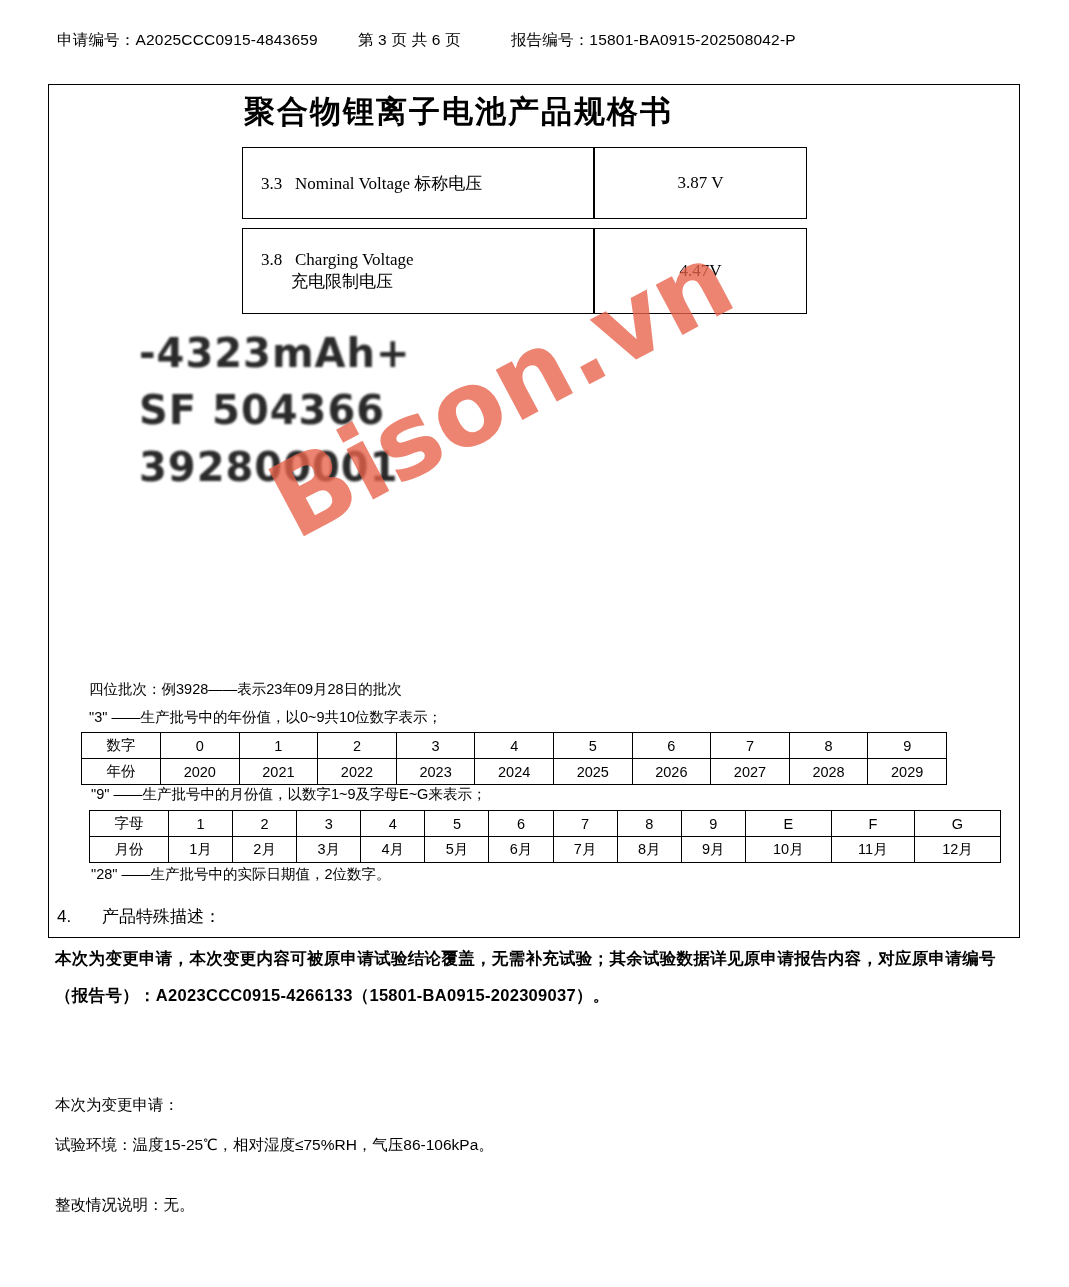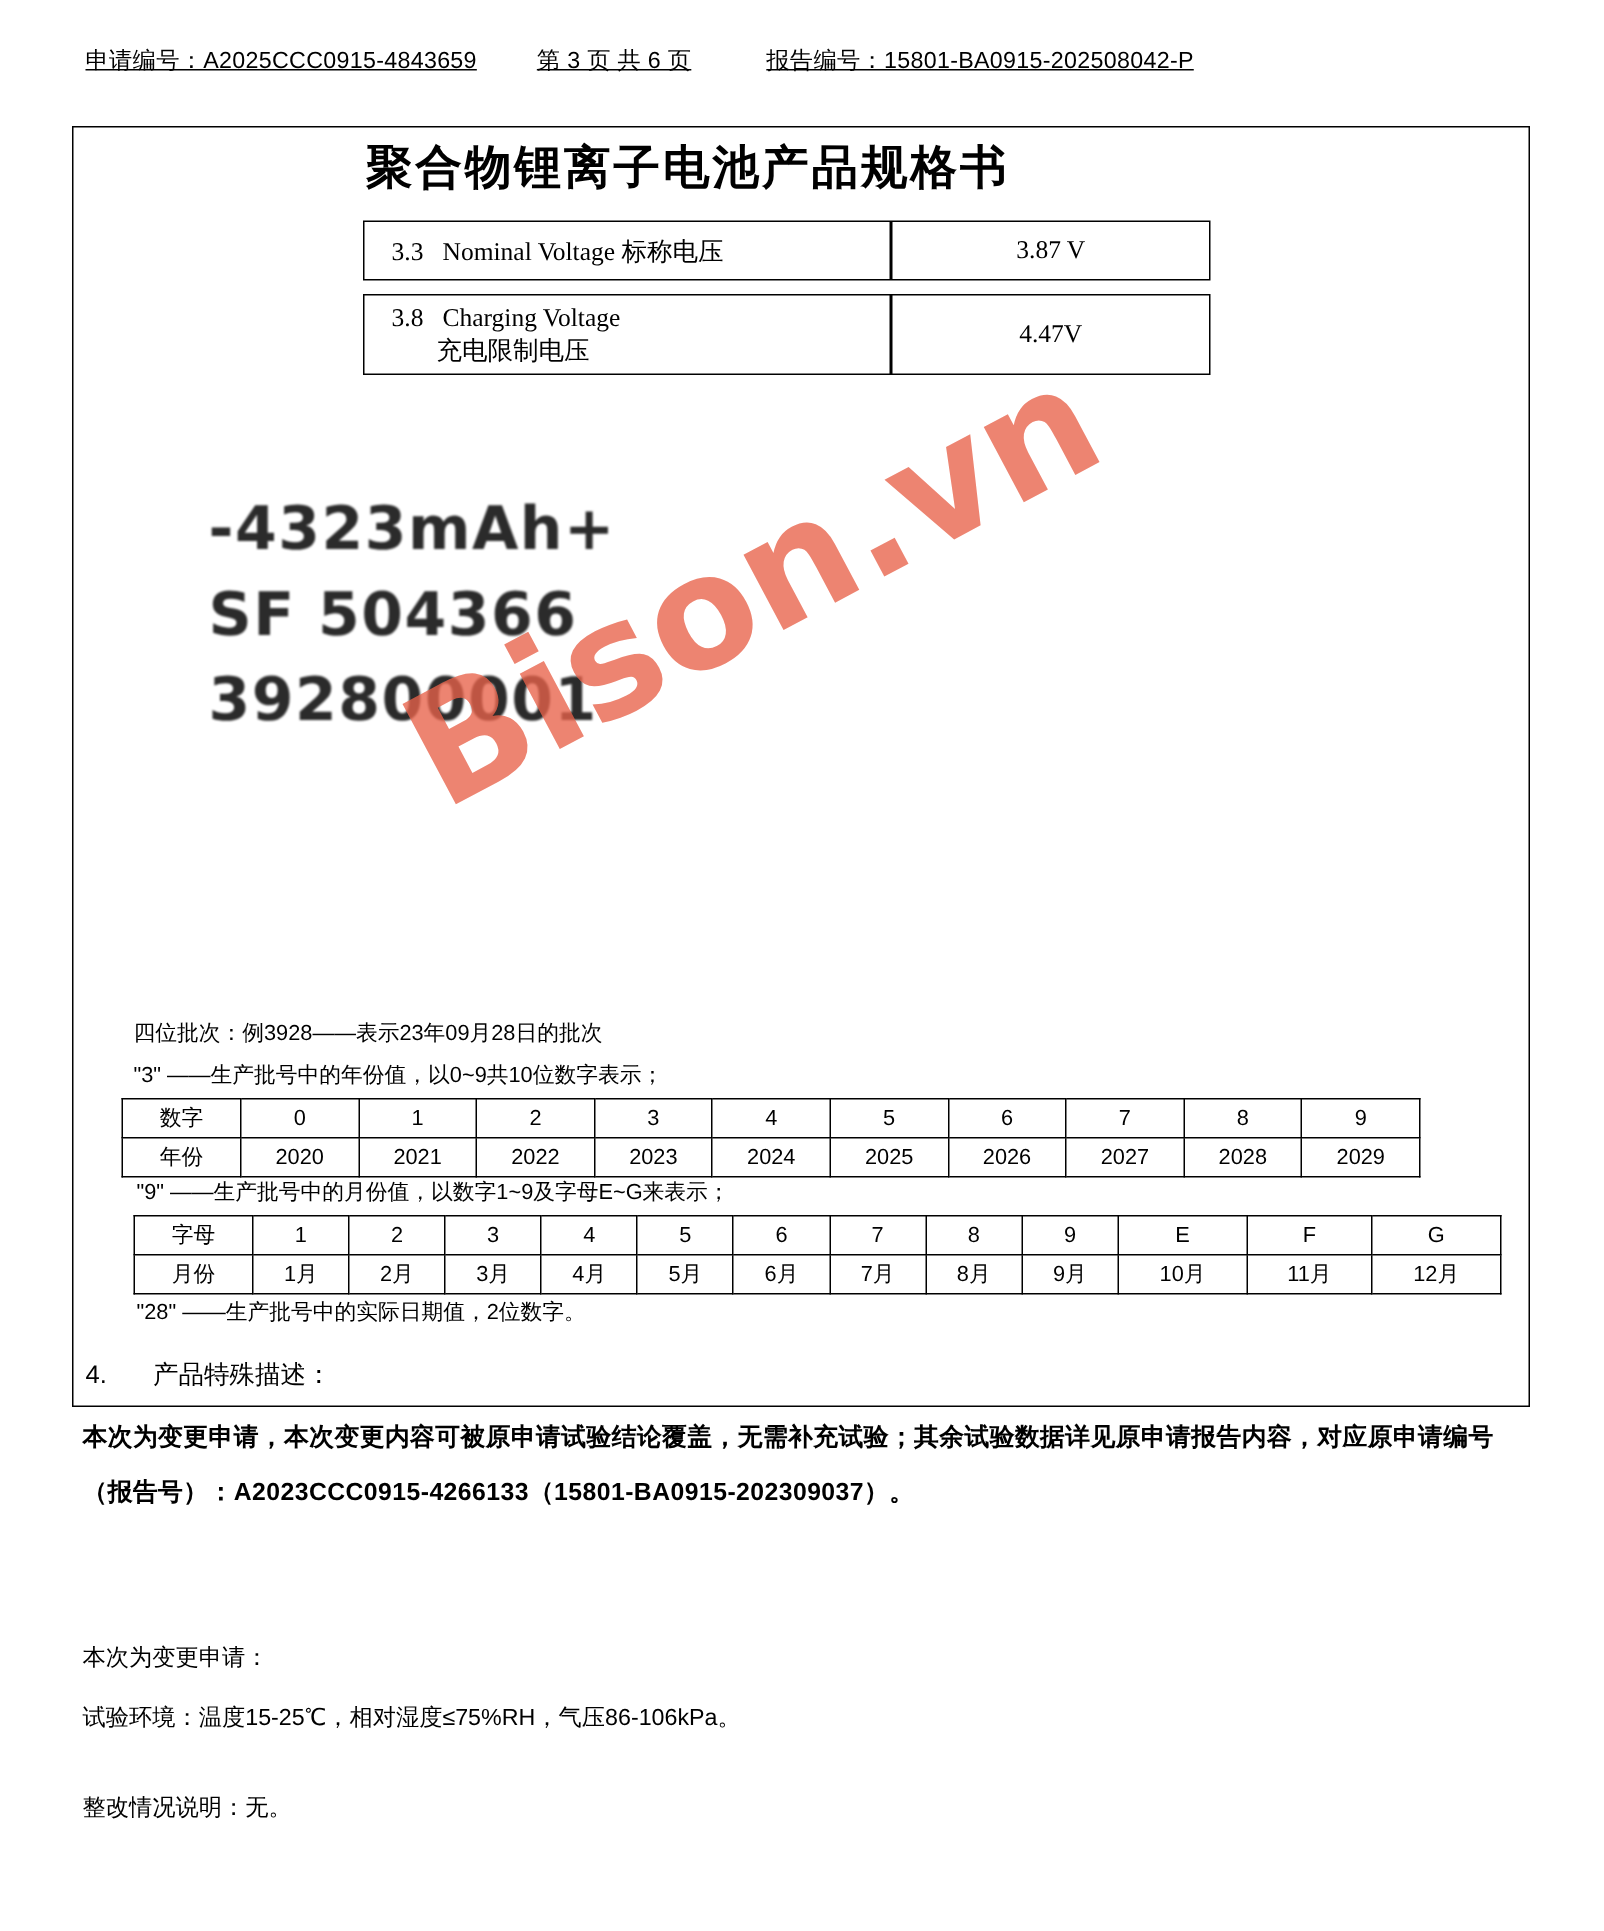--- a/index.html
+++ b/index.html
@@ -20,21 +20,20 @@
   .page-header {
     position: absolute;
     top: 30px;
     left: 0;
     width: 1069px;
     display: flex;
     align-items: baseline;
     font-family: "Liberation Sans", sans-serif;
     font-size: 15.5px;
     letter-spacing: 0.2px;
-    text-decoration: underline;
   }
   .hdr-appno { margin-left: 57px; }
   .hdr-page  { margin-left: 40px; }
   .hdr-rptno { margin-left: 50px; }
 
   
   .doc-frame {
     position: absolute;
     left: 48px;
     top: 84px;
@@ -68,21 +67,21 @@
     left: 193px;
     top: 53px;
     width: 565px;
     border-collapse: separate;
     border-spacing: 0 9px;
   }
   .spec-table td {
     border: 1.5px solid #000;
     height: 34px;
     font-size: 17px;
-    padding: 2px 10px;
+    padding: 18px 10px;
     vertical-align: middle;
   }
   .spec-table td.label { width: 355px; padding-left: 18px; }
   .spec-table td.value { width: 210px; text-align: center; }
   .spec-table tr.tall td { height: 48px; }
   .label-line2 { display: block; padding-left: 30px; }
 
   
   .label-block {
     position: absolute;

